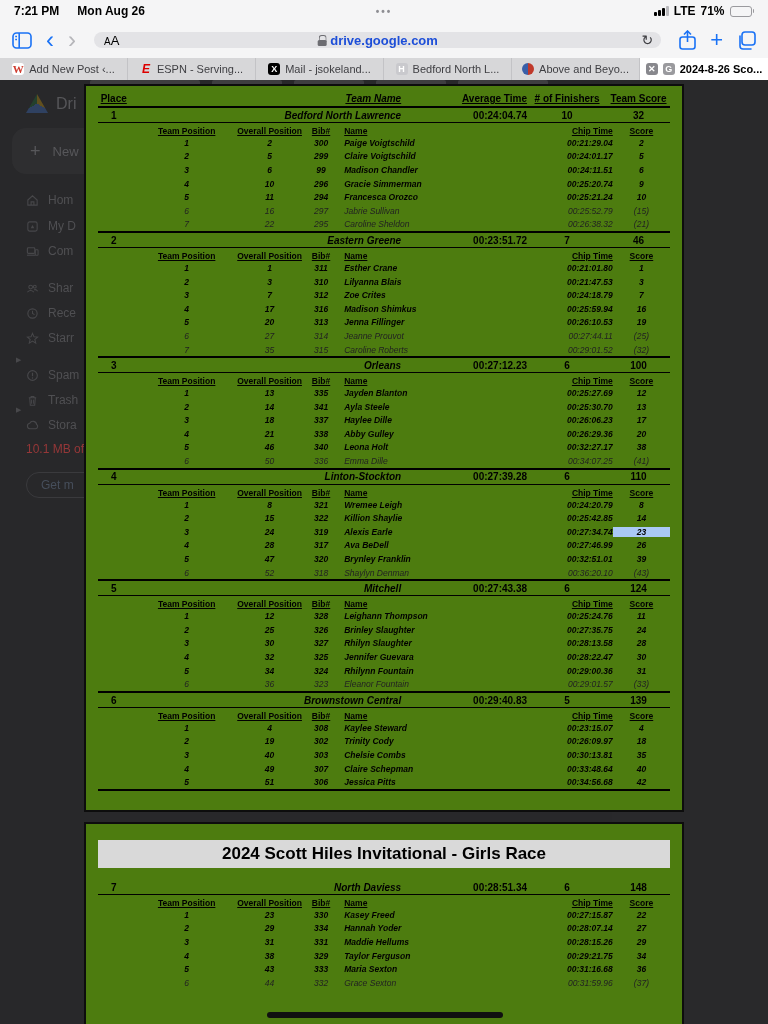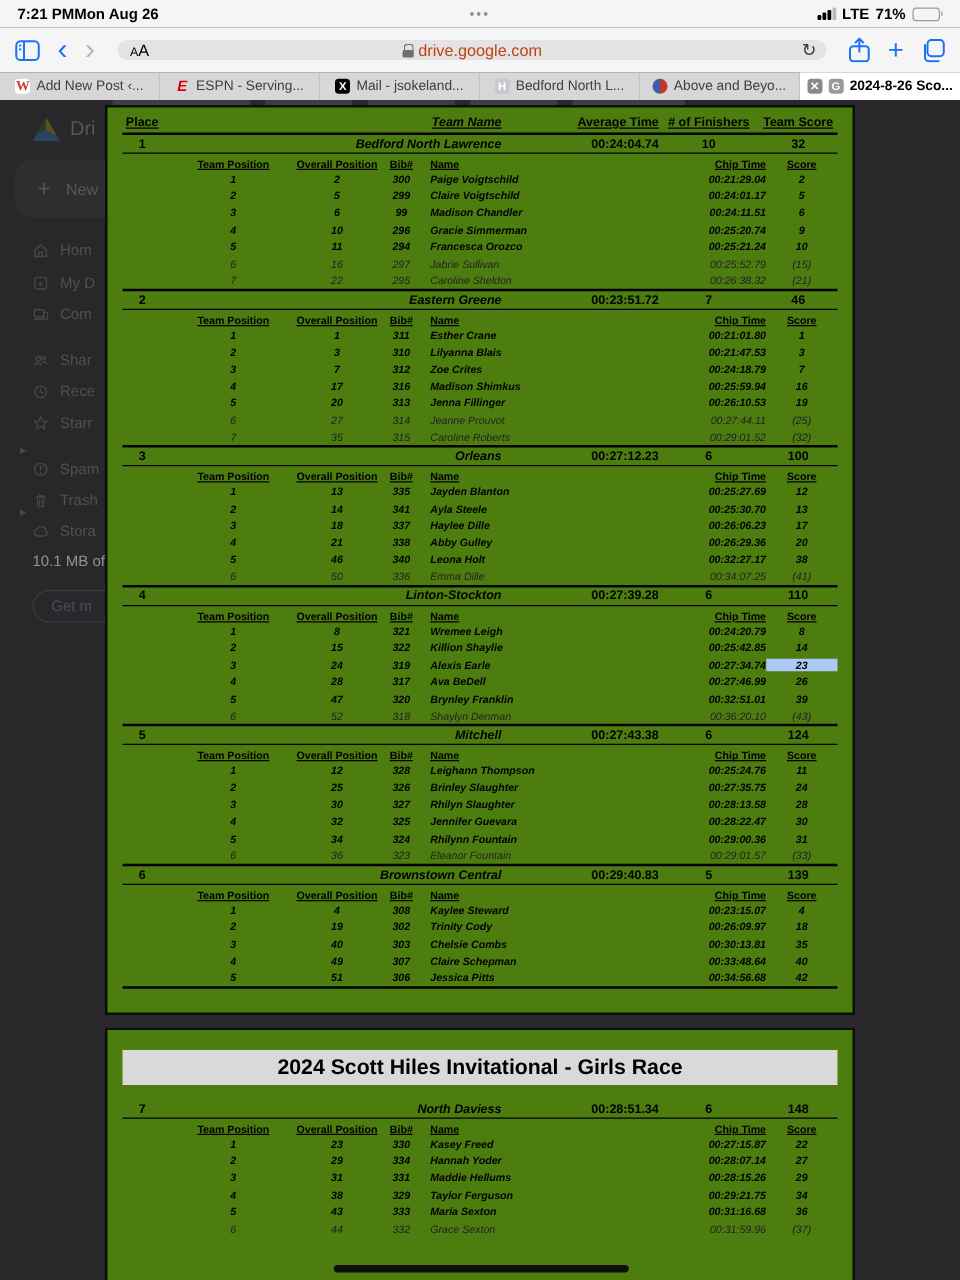--- a/index.html
+++ b/index.html
@@ -3,21 +3,21 @@
 <meta charset="utf-8">
 <style>
   * { margin:0; padding:0; box-sizing:border-box; }
   html,body { width:768px; height:1024px; overflow:hidden; }
   body { font-family:"Liberation Sans", sans-serif; background:#29292b; position:relative; }
 
   
   .status-bar { position:absolute; top:0; left:0; width:768px; height:22px;
     background:#f5f5f6; display:flex; align-items:center; justify-content:space-between;
     padding:0 14px; font-size:12px; font-weight:bold; color:#000; z-index:30; }
-  .sb-left { display:flex; gap:0;justify-content:center; }
+  .sb-left { display:flex; gap:18px;justify-content:center; }
   .sb-center { position:absolute; left:50%; transform:translateX(-50%); color:#8e8e93; letter-spacing:2px; font-size:10px; }
   .sb-right { display:flex; align-items:center; gap:5px; }
   .signal { display:flex; align-items:flex-end; gap:1.5px; height:10px; }
   .signal i { width:2.5px; background:#000; border-radius:1px; display:block; }
   .signal i:nth-child(1){height:4px} .signal i:nth-child(2){height:6px}
   .signal i:nth-child(3){height:8px} .signal i:nth-child(4){height:10px; background:#b9b9bd;}
   .battery { display:flex; align-items:center; gap:1px; }
   .batt-body { width:22px; height:11px; border:1px solid #9a9a9e; border-radius:3px; padding:1px; }
   .batt-fill { height:100%; width:71%; background:#000; border-radius:1.5px; }
   .batt-nub { width:1.5px; height:4px; background:#9a9a9e; border-radius:0 1px 1px 0; }
@@ -26,21 +26,21 @@
   .toolbar { position:absolute; top:22px; left:0; width:768px; height:36px; background:#f5f5f6;
     display:flex; align-items:center; padding:0 12px; gap:14px; z-index:30; }
   .tb-icon { color:#1a72f5; display:flex; align-items:center; justify-content:center; }
   .chev { font-size:24px; line-height:1; font-weight:400; }
   .chev.fwd { color:#b6b6ba; }
   .addr-pill { flex:1; height:16px; background:#e3e3e6; border-radius:9px; display:flex; align-items:center;
     padding:0 10px; position:relative; margin:0 4px; }
   .reader-btn { font-size:13px; color:#000; letter-spacing:0; }
   .reader-btn .small-a { font-size:10px; }
   .addr-center { position:absolute; left:50%; transform:translateX(-50%); display:flex; align-items:center; gap:4px;
-    font-size:13px; color:#c2410c; }
+    font-size:13px; color:#1d4ed8;font-weight:bold; }
   .lock-icon { width:9px; height:11px; position:relative; display:inline-block; }
   .lock-icon::before { content:""; position:absolute; top:0; left:1.5px; width:6px; height:6px;
     border:1.3px solid #6d6d72; border-radius:3px 3px 0 0; border-bottom:none; }
   .lock-icon::after { content:""; position:absolute; bottom:0; left:0; width:9px; height:6px;
     background:#6d6d72; border-radius:1.5px; }
   .reload-btn { position:absolute; right:8px; font-size:14px; color:#3c3c40; }
   .share-svg, .tabs-svg { display:block; }
 
   
   .tab-bar { position:absolute; top:58px; left:0; width:768px; height:22px; background:#d7d7d9;
@@ -67,21 +67,21 @@
   .drive-tri { width:22px; height:19px; clip-path:polygon(50% 0, 100% 100%, 0 100%);
     background:conic-gradient(from 0deg, #fbbc04 0 120deg, #4285f4 0 240deg, #188038 0 360deg); opacity:.5; }
   .drive-name { font-size:16px; color:#7c7c80; }
   .new-card { position:absolute; top:48px; left:12px; width:86px; height:46px; background:#343436; border-radius:14px;
     display:flex; align-items:center; gap:12px; padding-left:18px; color:#7e7e82; font-size:13px; }
   .new-plus { font-size:18px; color:#7e7e82; }
   .side-item { position:absolute; left:0; width:100px; height:24px; display:flex; align-items:center; gap:9px;
     padding-left:26px; font-size:12px; color:#707074; }
   .side-item svg { flex:none; opacity:.8; }
   .side-arrow { position:absolute; left:16px; font-size:7px; color:#636367; }
-  .storage-text { position:absolute; top:362px; left:26px; font-size:12px; color:#e5e5e5; }
+  .storage-text { position:absolute; top:362px; left:26px; font-size:12px; color:#ef4444; }
   .getmore-pill { position:absolute; top:392px; left:26px; width:74px; height:26px; border:1px solid #4a4a4e;
     border-radius:13px; display:flex; align-items:center; padding-left:14px; font-size:12px; color:#5f6e84; }
   .top-chips { position:absolute; top:0; left:90px; height:4px; display:flex; gap:12px; }
   .top-chips i { display:block; height:4px; border-radius:2px 2px 0 0; background:#47474a; opacity:.7; }
 
   .drive-rail { position:absolute; right:0; top:0; width:84px; }
   .apps-grid { position:absolute; top:18px; right:52px; width:14px; height:14px;
     display:grid; grid-template-columns:repeat(3,1fr); gap:2px; }
   .apps-grid i { width:3px; height:3px; border-radius:50%; background:#808084; }
   .avatar { position:absolute; top:12px; right:12px; width:26px; height:26px; border-radius:50%;

